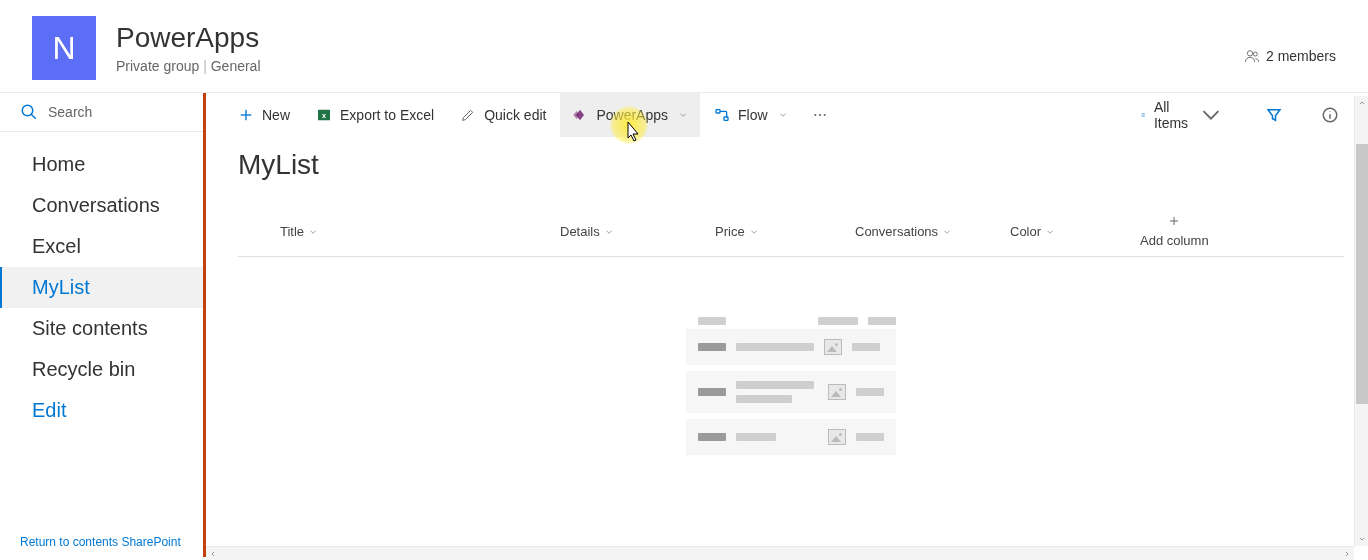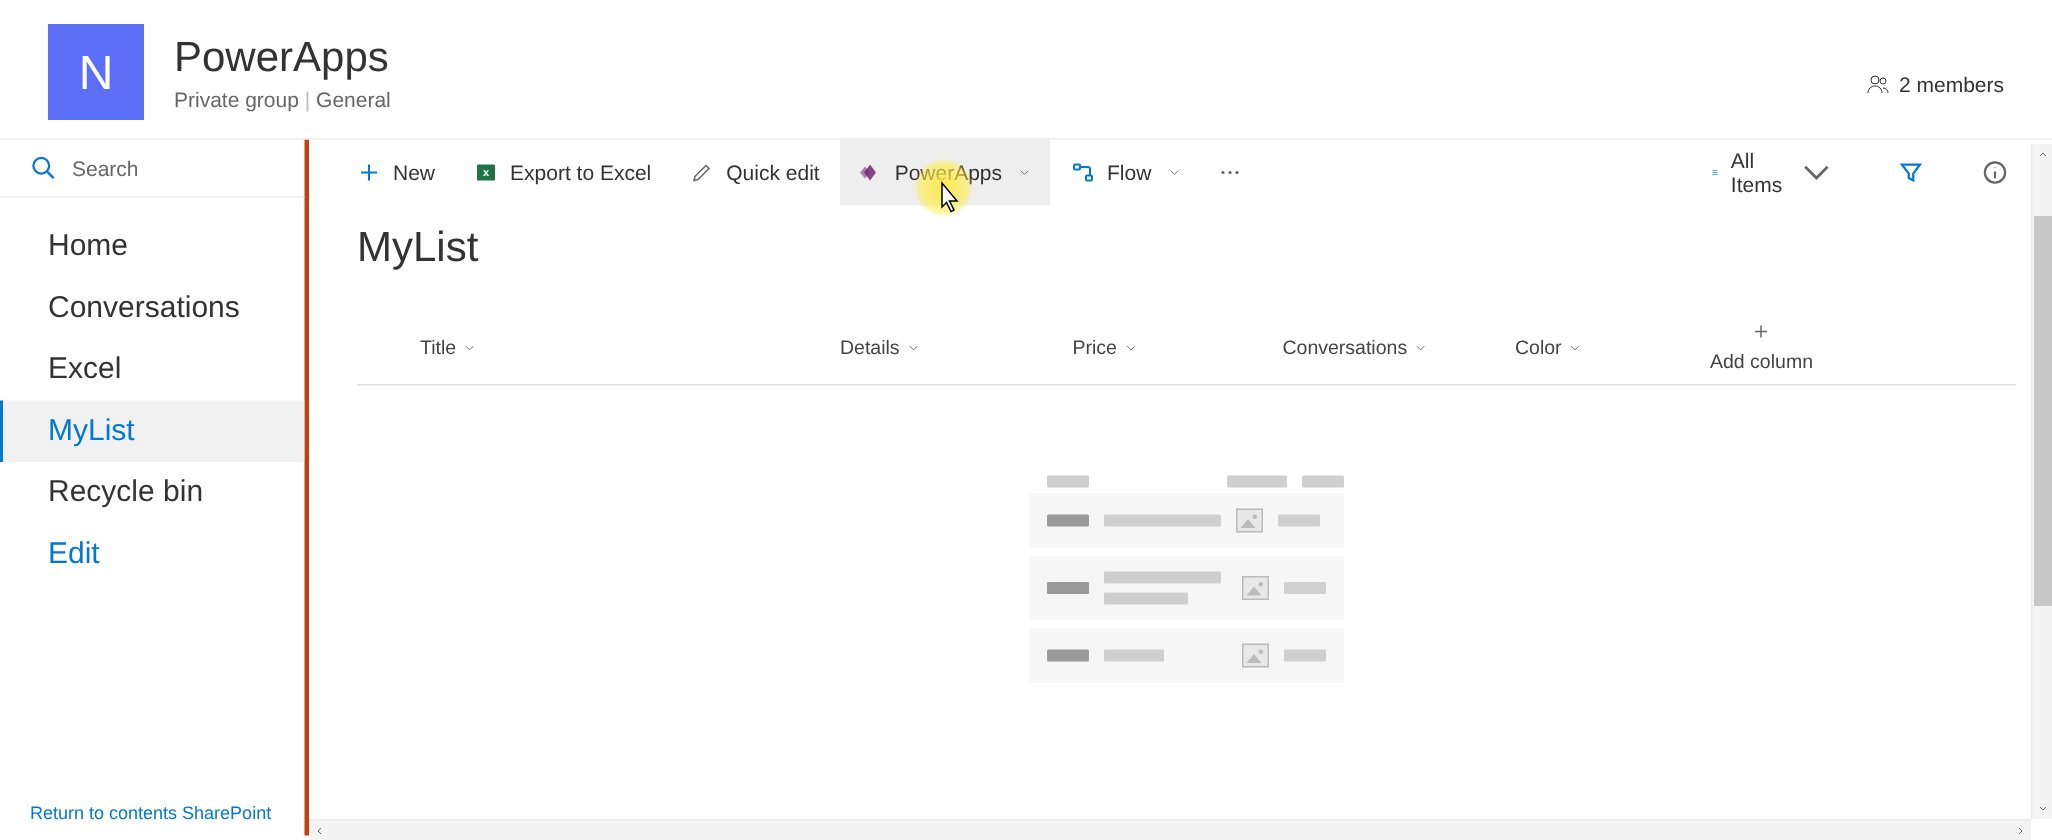--- a/index.html
+++ b/index.html
@@ -128,20 +128,21 @@
             <circle cx="10" cy="10" r="7"></circle>
             <line x1="21" y1="21" x2="15" y2="15"></line>
           </svg>
         <span>Search</span>
       </div>
       <div class="nav">
         <a class="nav-item">Home</a>
         <a class="nav-item">Conversations</a>
         <a class="nav-item">Excel</a>
         <a class="nav-item active">MyList</a>
+        <a class="nav-item">Site contents</a>
         <a class="nav-item">Recycle bin</a>
         <a class="nav-item link">Edit</a>
       </div>
       <div class="classic">Return to contents SharePoint</div>
     </div>
 
     <div class="content">
 
       <div class="cmdbar">
         <div class="cmd">

